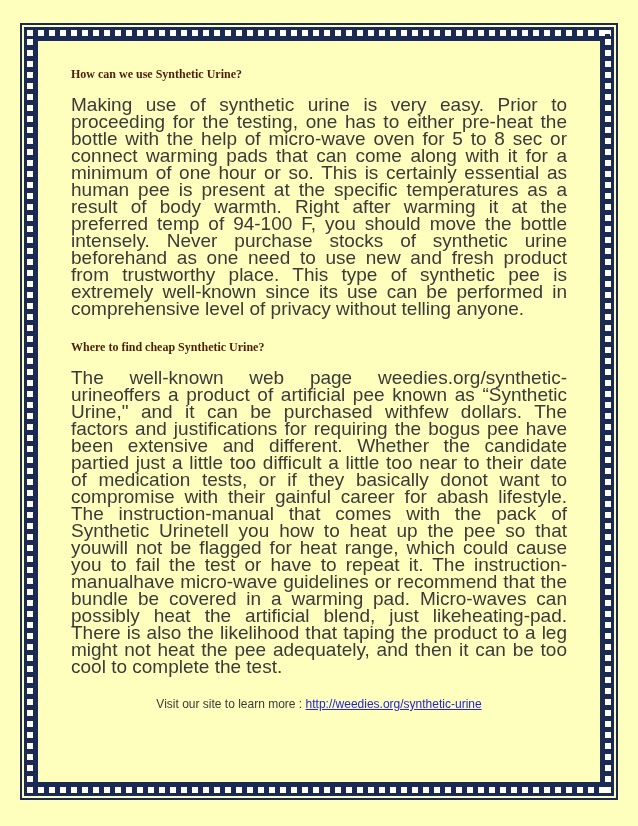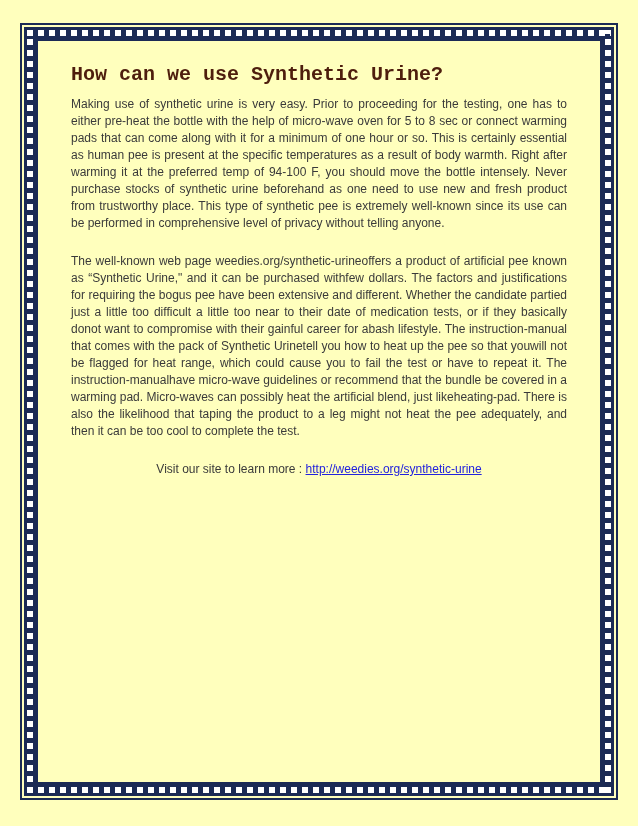--- a/index.html
+++ b/index.html
@@ -47,29 +47,29 @@
   .strip-right { right: 3px; }
   .content {
     position: relative;
     height: 100%;
     border: 2px solid var(--navy, #1B2A55);
     background: var(--paper, #FFFFBD);
     padding: 24px 33px 30px 33px;
     overflow: hidden;
   }
   .section-heading {
-    font-family: Liberation Mono, monospace;
+    font-family: Liberation Serif, serif;
     font-weight: bold;
-    font-size: 20px;
+    font-size: 12px;
     line-height: 19px;
     color: var(--heading, #4E1E0D);
     margin-bottom: 12px;
   }
   .section-body {
-    font-size: 12px;
+    font-size: 19px;
     line-height: 17px;
     color: var(--body-text, #3A3A3A);
     text-align: justify;
     margin-bottom: 21px;
   }
   .section + .section .section-heading { margin-top: 0; }
   .footer-line {
     margin-top: 1px;
     font-size: 12px;
     line-height: 17px;
@@ -94,20 +94,21 @@
         <div class="strip strip-left"></div>
         <div class="strip strip-right"></div>
         <div class="content">
 
           <div class="section">
             <div class="section-heading">How can we use Synthetic Urine?</div>
             <div class="section-body">Making use of synthetic urine is very easy. Prior to proceeding for the testing, one has to either pre-heat the bottle with the help of micro-wave oven for 5 to 8 sec or connect warming pads that can come along with it for a minimum of one hour or so. This is certainly essential as human pee is present at the specific temperatures as a result of body warmth. Right after warming it at the preferred temp of 94-100 F, you should move the bottle intensely. Never purchase stocks of synthetic urine beforehand as one need to use new and fresh product from trustworthy place. This type of synthetic pee is extremely well-known since its use can be performed in comprehensive level of privacy without telling anyone.</div>
           </div>
 
           <div class="section">
+            <div class="section-heading">Where to find cheap Synthetic Urine?</div>
             <div class="section-body">The well-known web page weedies.org/synthetic-urineoffers a product of artificial pee known as “Synthetic Urine," and it can be purchased withfew dollars. The factors and justifications for requiring the bogus pee have been extensive and different. Whether the candidate partied just a little too difficult a little too near to their date of medication tests, or if they basically donot want to compromise with their gainful career for abash lifestyle. The instruction-manual that comes with the pack of Synthetic Urinetell you how to heat up the pee so that youwill not be flagged for heat range, which could cause you to fail the test or have to repeat it. The instruction-manualhave micro-wave guidelines or recommend that the bundle be covered in a warming pad. Micro-waves can possibly heat the artificial blend, just likeheating-pad. There is also the likelihood that taping the product to a leg might not heat the pee adequately, and then it can be too cool to complete the test.</div>
           </div>
 
           <div class="footer-line">
             <span>Visit our site to learn more : </span><a class="footer-link" href="#">http://weedies.org/synthetic-urine</a>
           </div>
 
         </div>
       </div>
     </div>

